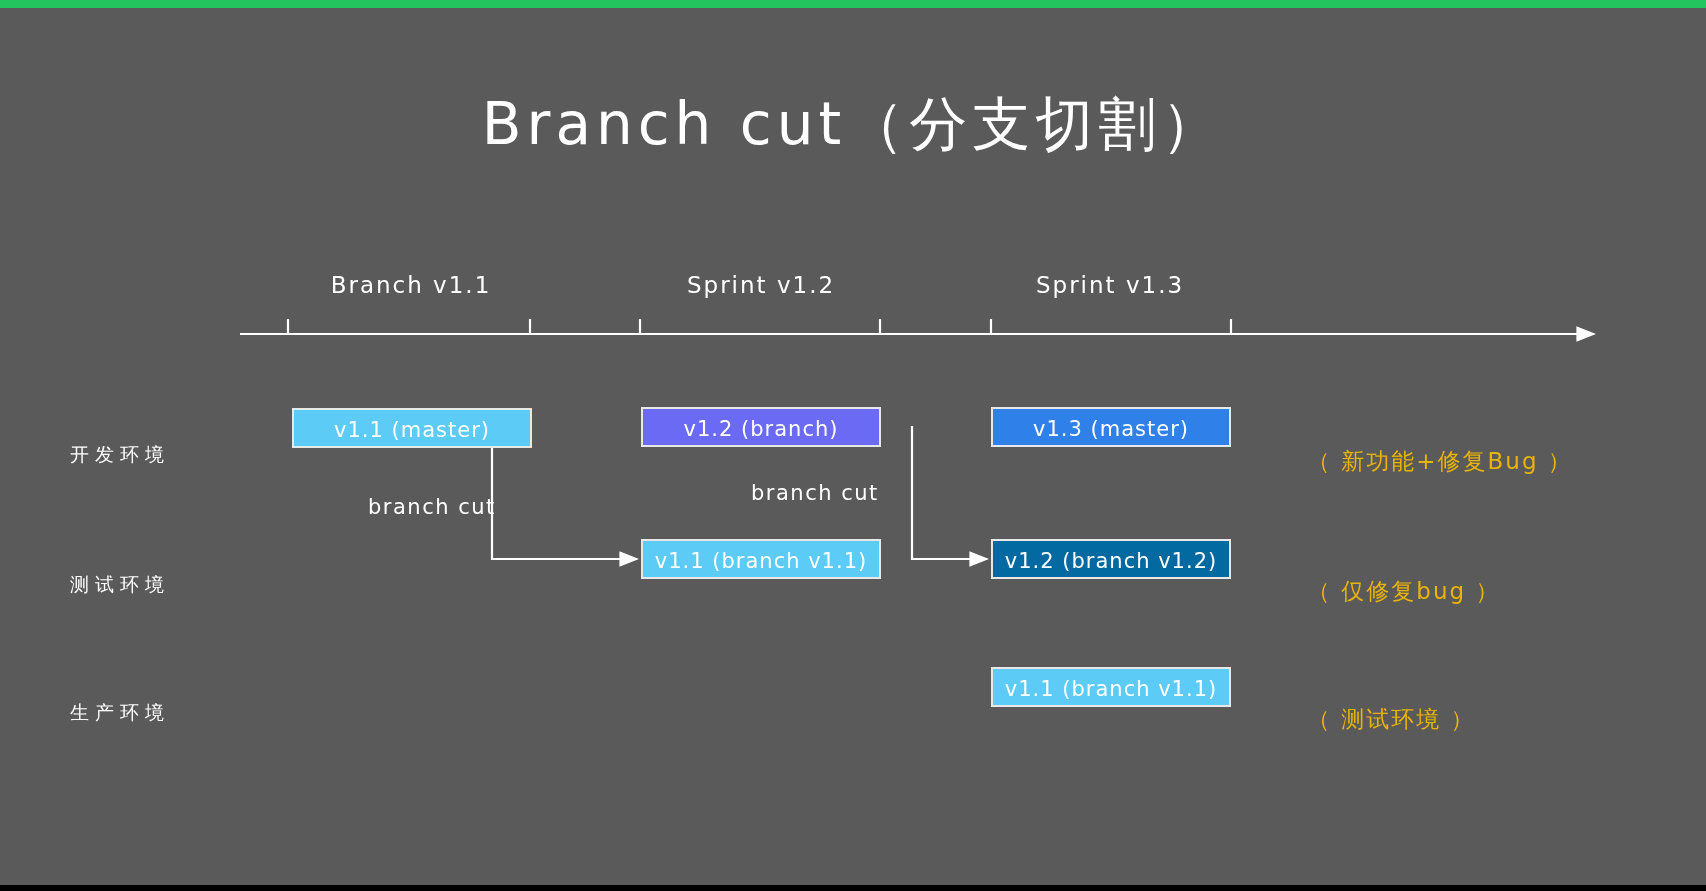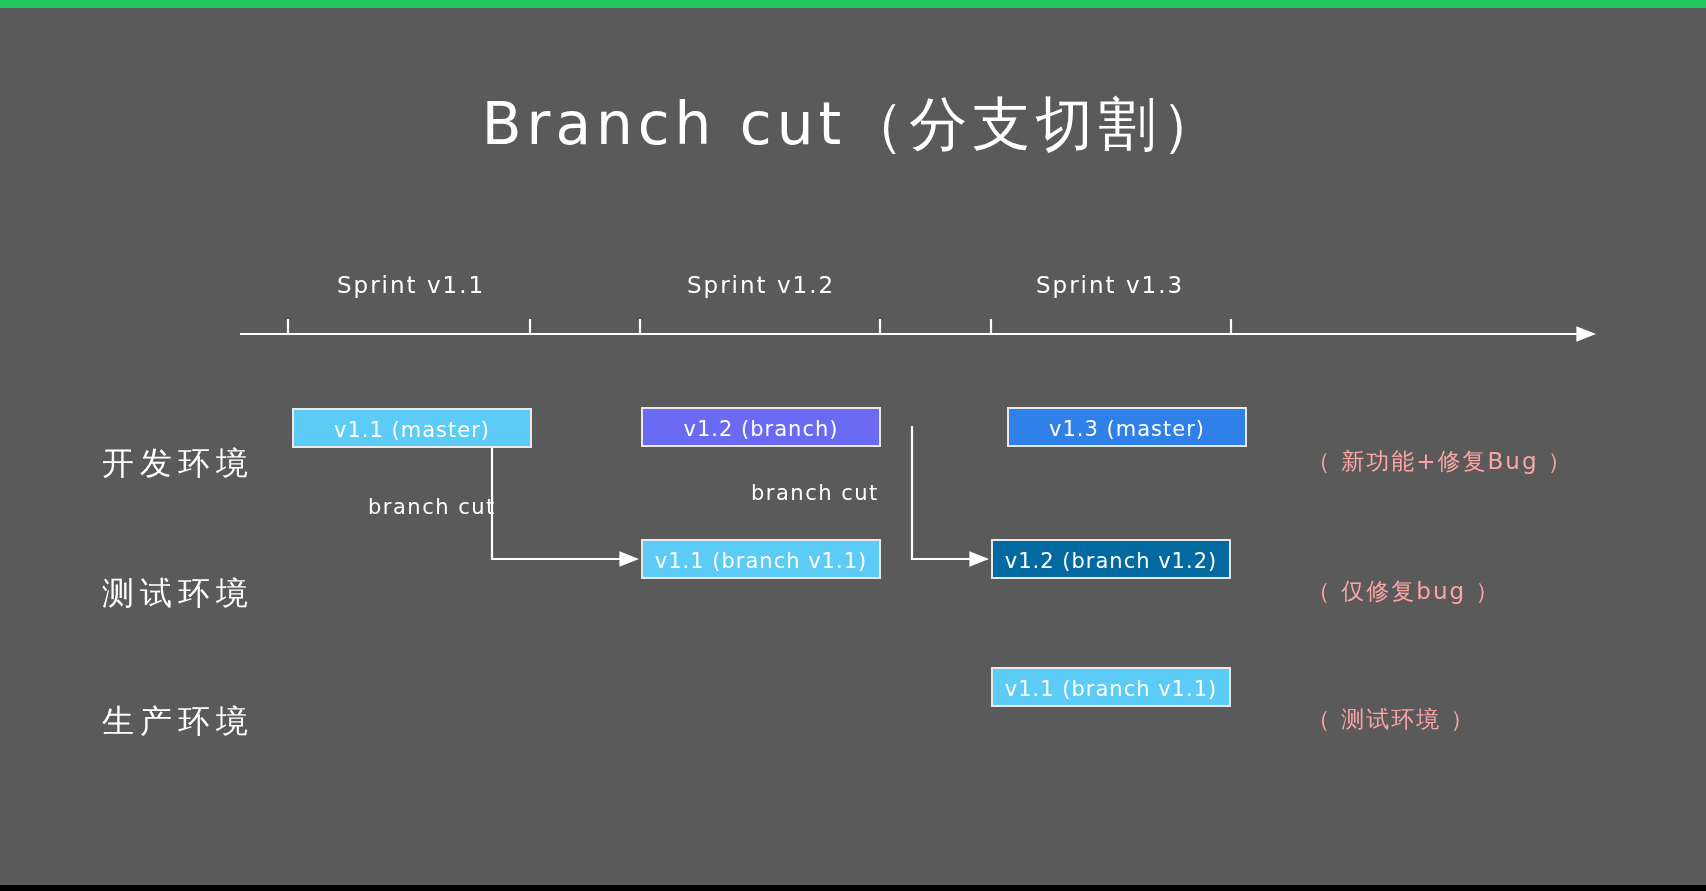--- a/index.html
+++ b/index.html
@@ -52,25 +52,24 @@
     color: #ffffff;
     letter-spacing: 2px;
     text-align: center;
     transform: translateX(-50%);
     white-space: nowrap;
   }
 
   
   .row-label {
     position: absolute;
-    font-size: 32px;
+    font-size: 19px;
     color: #ffffff;
     letter-spacing: 6px;
     white-space: nowrap;
-    margin-left: 32px;
   }
 
   
   .node {
     position: absolute;
     height: 40px;
     line-height: 40px;
     text-align: center;
     color: #ffffff;
     font-size: 21px;
@@ -86,21 +85,21 @@
     font-size: 21px;
     color: #ffffff;
     letter-spacing: 1.5px;
     white-space: nowrap;
   }
 
   
   .note {
     position: absolute;
     font-size: 23px;
-    color: #fca5a5;
+    color: #eab308;
     letter-spacing: 2px;
     white-space: nowrap;
   }
 </style>
 </head>
 <body>
 
 <div id="stage">
 
   <div id="title" class="hand">
@@ -122,35 +121,35 @@
         <line x1="991" x2="991" y1="311" y2="327" stroke="#ffffff" stroke-width="2.2"></line>
         <line x1="1231" x2="1231" y1="311" y2="327" stroke="#ffffff" stroke-width="2.2"></line>
       </g>
     <g id="connector-group">
         <path d="M 492 440 L 492 551 L 637 551" fill="none" stroke="#ffffff" stroke-width="2.2" marker-end="url(#arrowhead)"></path>
         <path d="M 912 418 L 912 551 L 987 551" fill="none" stroke="#ffffff" stroke-width="2.2" marker-end="url(#arrowhead)"></path>
       </g>
   </svg>
 
   <div id="sprint-labels">
-      <div class="sprint-label hand" style="left: 411px; top: 264px;">Sprint v1.1</div>
+      <div class="sprint-label hand" style="left: 411px; top: 264px;">Branch v1.1</div>
       <div class="sprint-label hand" style="left: 761px; top: 264px;">Sprint v1.2</div>
       <div class="sprint-label hand" style="left: 1110px; top: 264px;">Sprint v1.3</div>
     </div>
 
   <div id="row-labels">
       <div class="row-label hand" style="left: 70px; top: 434px;">开发环境</div>
       <div class="row-label hand" style="left: 70px; top: 564px;">测试环境</div>
       <div class="row-label hand" style="left: 70px; top: 692px;">生产环境</div>
     </div>
 
   <div id="nodes">
       <div class="node hand" style="left: 292px; top: 400px; width: 240px; background: rgb(92, 203, 245);">v1.1 (master)</div>
       <div class="node hand" style="left: 641px; top: 399px; width: 240px; background: rgb(106, 106, 244);">v1.2 (branch)</div>
-      <div class="node hand" style="left: 991px; top: 399px; width: 240px; background: rgb(47, 128, 232); margin-left: 16px;">v1.3 (master)</div>
+      <div class="node hand" style="left: 991px; top: 399px; width: 240px; background: rgb(47, 128, 232);">v1.3 (master)</div>
       <div class="node hand" style="left: 641px; top: 531px; width: 240px; background: rgb(92, 203, 245);">v1.1 (branch v1.1)</div>
       <div class="node hand" style="left: 991px; top: 531px; width: 240px; background: #0369a1;">v1.2 (branch v1.2)</div>
       <div class="node hand" style="left: 991px; top: 659px; width: 240px; background: rgb(92, 203, 245);">v1.1 (branch v1.1)</div>
     </div>
 
   <div id="conn-labels">
       <div class="conn-label hand" style="left: 368px; top: 487px;">branch cut</div>
       <div class="conn-label hand" style="left: 751px; top: 473px;">branch cut</div>
     </div>
 

